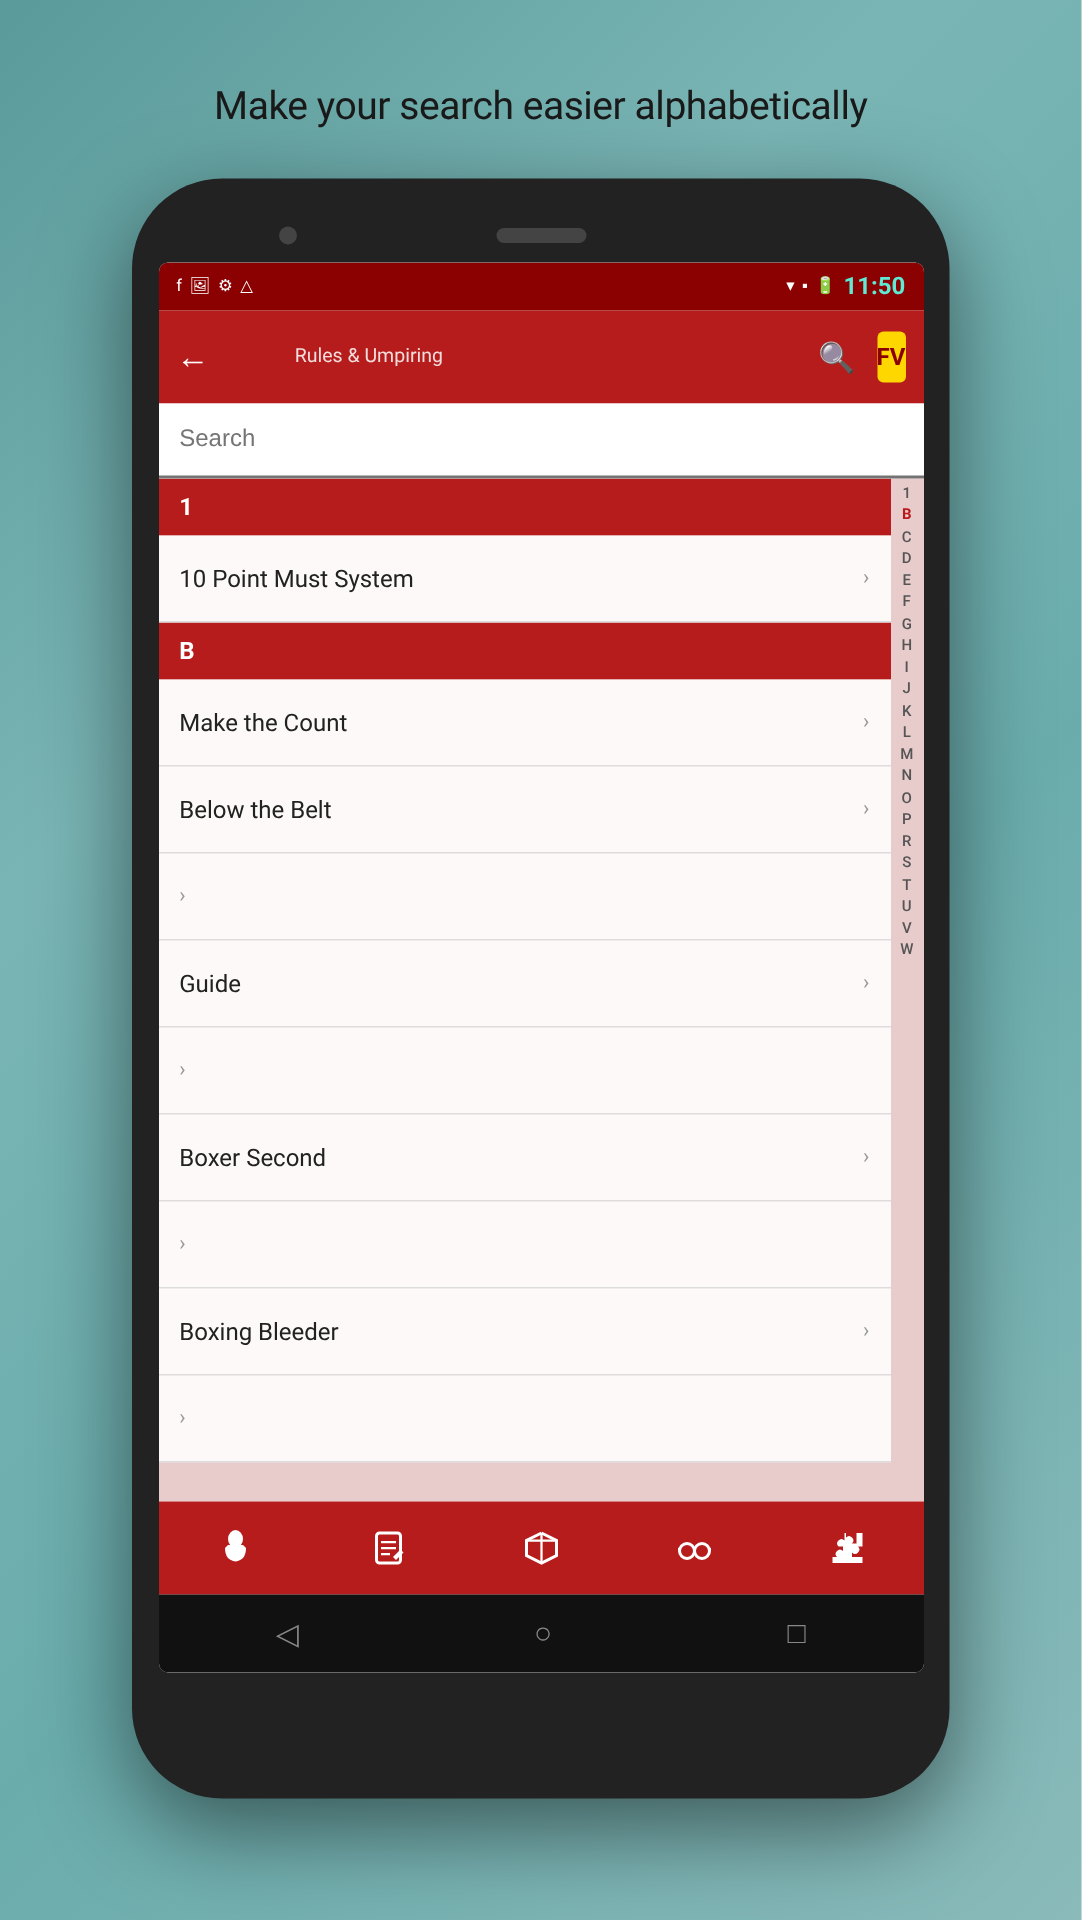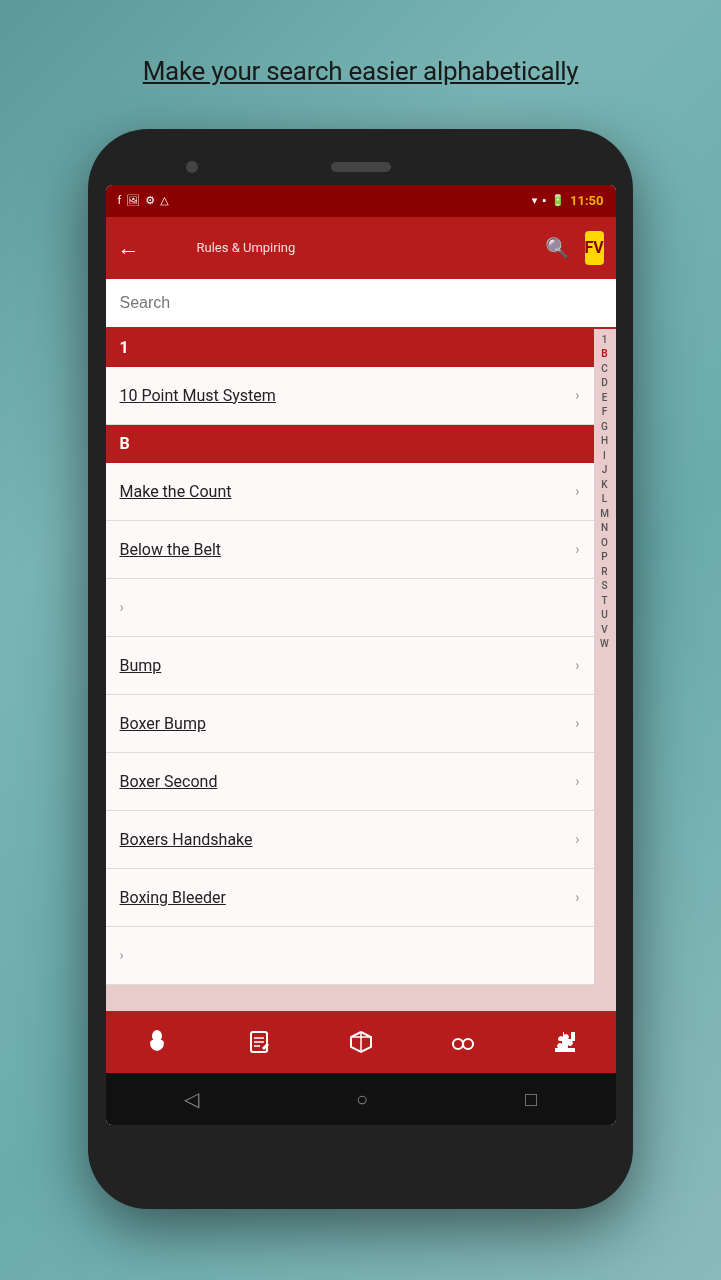--- a/index.html
+++ b/index.html
@@ -12,25 +12,24 @@
       align-items: center;
       justify-content: flex-start;
       font-family: 'Roboto', Arial, sans-serif;
       overflow: hidden;
     }
     .tagline {
       color: #1a1a1a;
       font-size: 26px;
       font-weight: 400;
       margin-top: 55px;
-      margin-bottom: 40px;
+      margin-bottom: 30px;
       letter-spacing: -0.3px;
       line-height: 1.3;
       padding: 0 20px;
-      text-decoration: underline;
     }
     .phone-outer {
       width: 545px;
       height: 1080px;
       background: #222222;
       border-radius: 60px;
       padding: 20px 18px;
       display: flex;
       flex-direction: column;
       align-items: center;
@@ -84,22 +83,22 @@
     .status-icons {
       display: flex;
       align-items: center;
       gap: 5px;
     }
     .status-icon {
       color: white;
       font-size: 11px;
     }
     .status-time {
-      color: #eab308;
-      font-size: 13px;
+      color: #5eead4;
+      font-size: 16px;
       font-weight: bold;
     }
     
     .app-bar {
       background: #b71c1c;
       height: 62px;
       display: flex;
       align-items: center;
       padding: 0 12px;
       flex-shrink: 0;
@@ -146,21 +145,21 @@
       font-weight: bold;
       color: #8b0000;
     }
     
     .search-bar {
       background: white;
       height: 50px;
       display: flex;
       align-items: center;
       padding: 0 14px;
-      border-bottom: 2px solid #b91c1c;
+      border-bottom: 2px solid #737373;
       flex-shrink: 0;
     }
     .search-input {
       border: none;
       outline: none;
       font-size: 16px;
       color: #999;
       background: transparent;
       width: 100%;
     }
@@ -205,21 +204,20 @@
     }
     .section-header-text {
       color: white;
       font-size: 16px;
       font-weight: bold;
     }
     .list-item-text {
       color: #222;
       font-size: 16px;
       flex: 1;
-      text-decoration: underline;
     }
     .chevron {
       color: #999;
       font-size: 14px;
     }
     
     .alpha-sidebar {
       width: 22px;
       display: flex;
       flex-direction: column;
@@ -334,33 +332,31 @@
             <span class="chevron">›</span>
           </div>
           <div class="list-item">
             <span class="list-item-text">Below the Belt</span>
             <span class="chevron">›</span>
           </div>
           <div class="list-item">
             <span class="chevron">›</span>
           </div>
           <div class="list-item">
-            <span class="list-item-text">Bump</span>
-            <span class="chevron">›</span>
-          </div>
-          <div class="list-item">
-            <span class="list-item-text">Boxer Bump</span>
+            <span class="list-item-text">Guide</span>
+            <span class="chevron">›</span>
+          </div>
+          <div class="list-item">
             <span class="chevron">›</span>
           </div>
           <div class="list-item">
             <span class="list-item-text">Boxer Second</span>
             <span class="chevron">›</span>
           </div>
           <div class="list-item">
-            <span class="list-item-text">Boxers Handshake</span>
             <span class="chevron">›</span>
           </div>
           <div class="list-item">
             <span class="list-item-text">Boxing Bleeder</span>
             <span class="chevron">›</span>
           </div>
           <div class="list-item">
             <span class="chevron">›</span>
           </div>
         </div>

